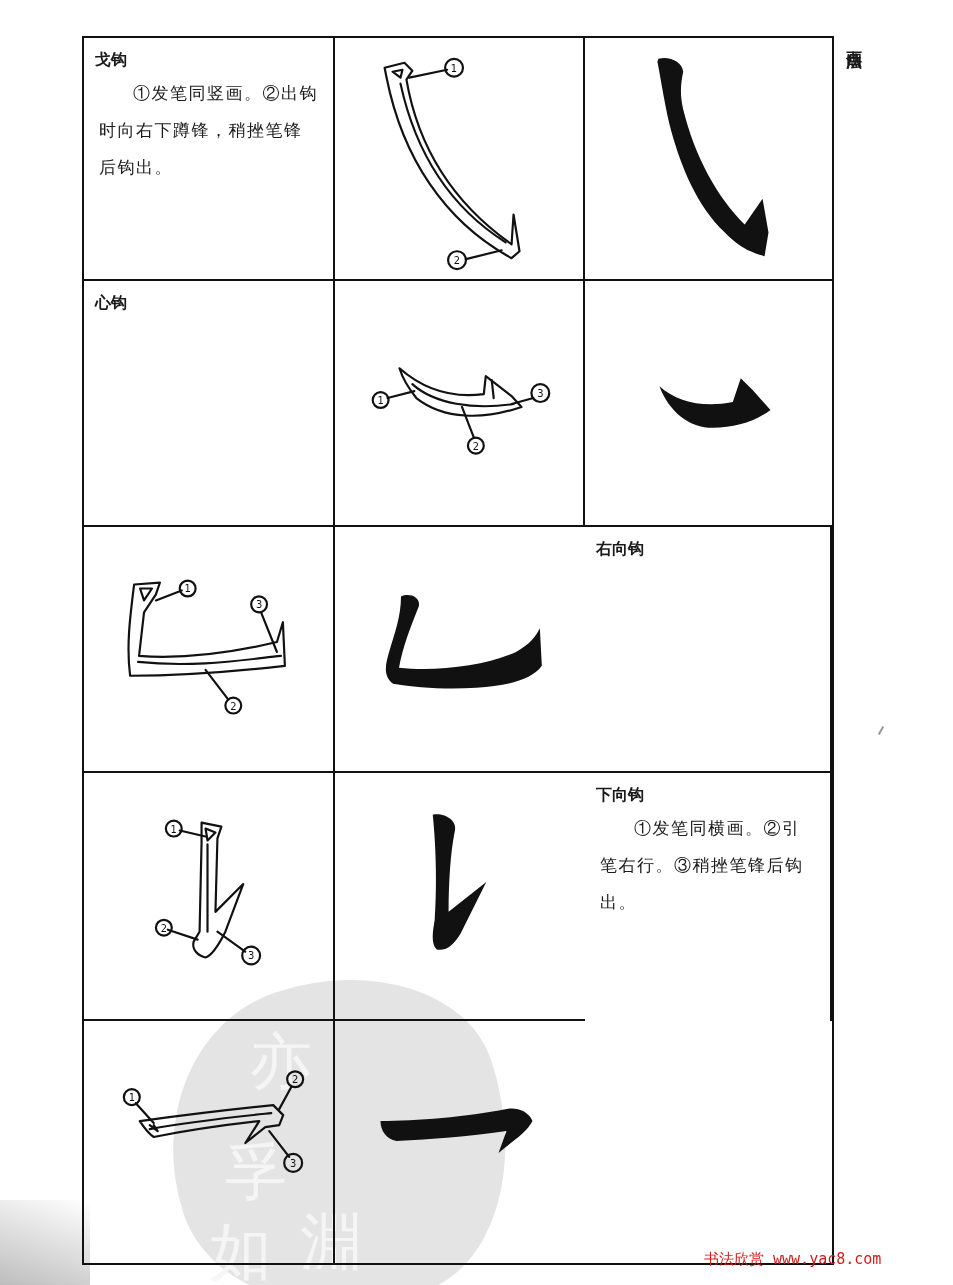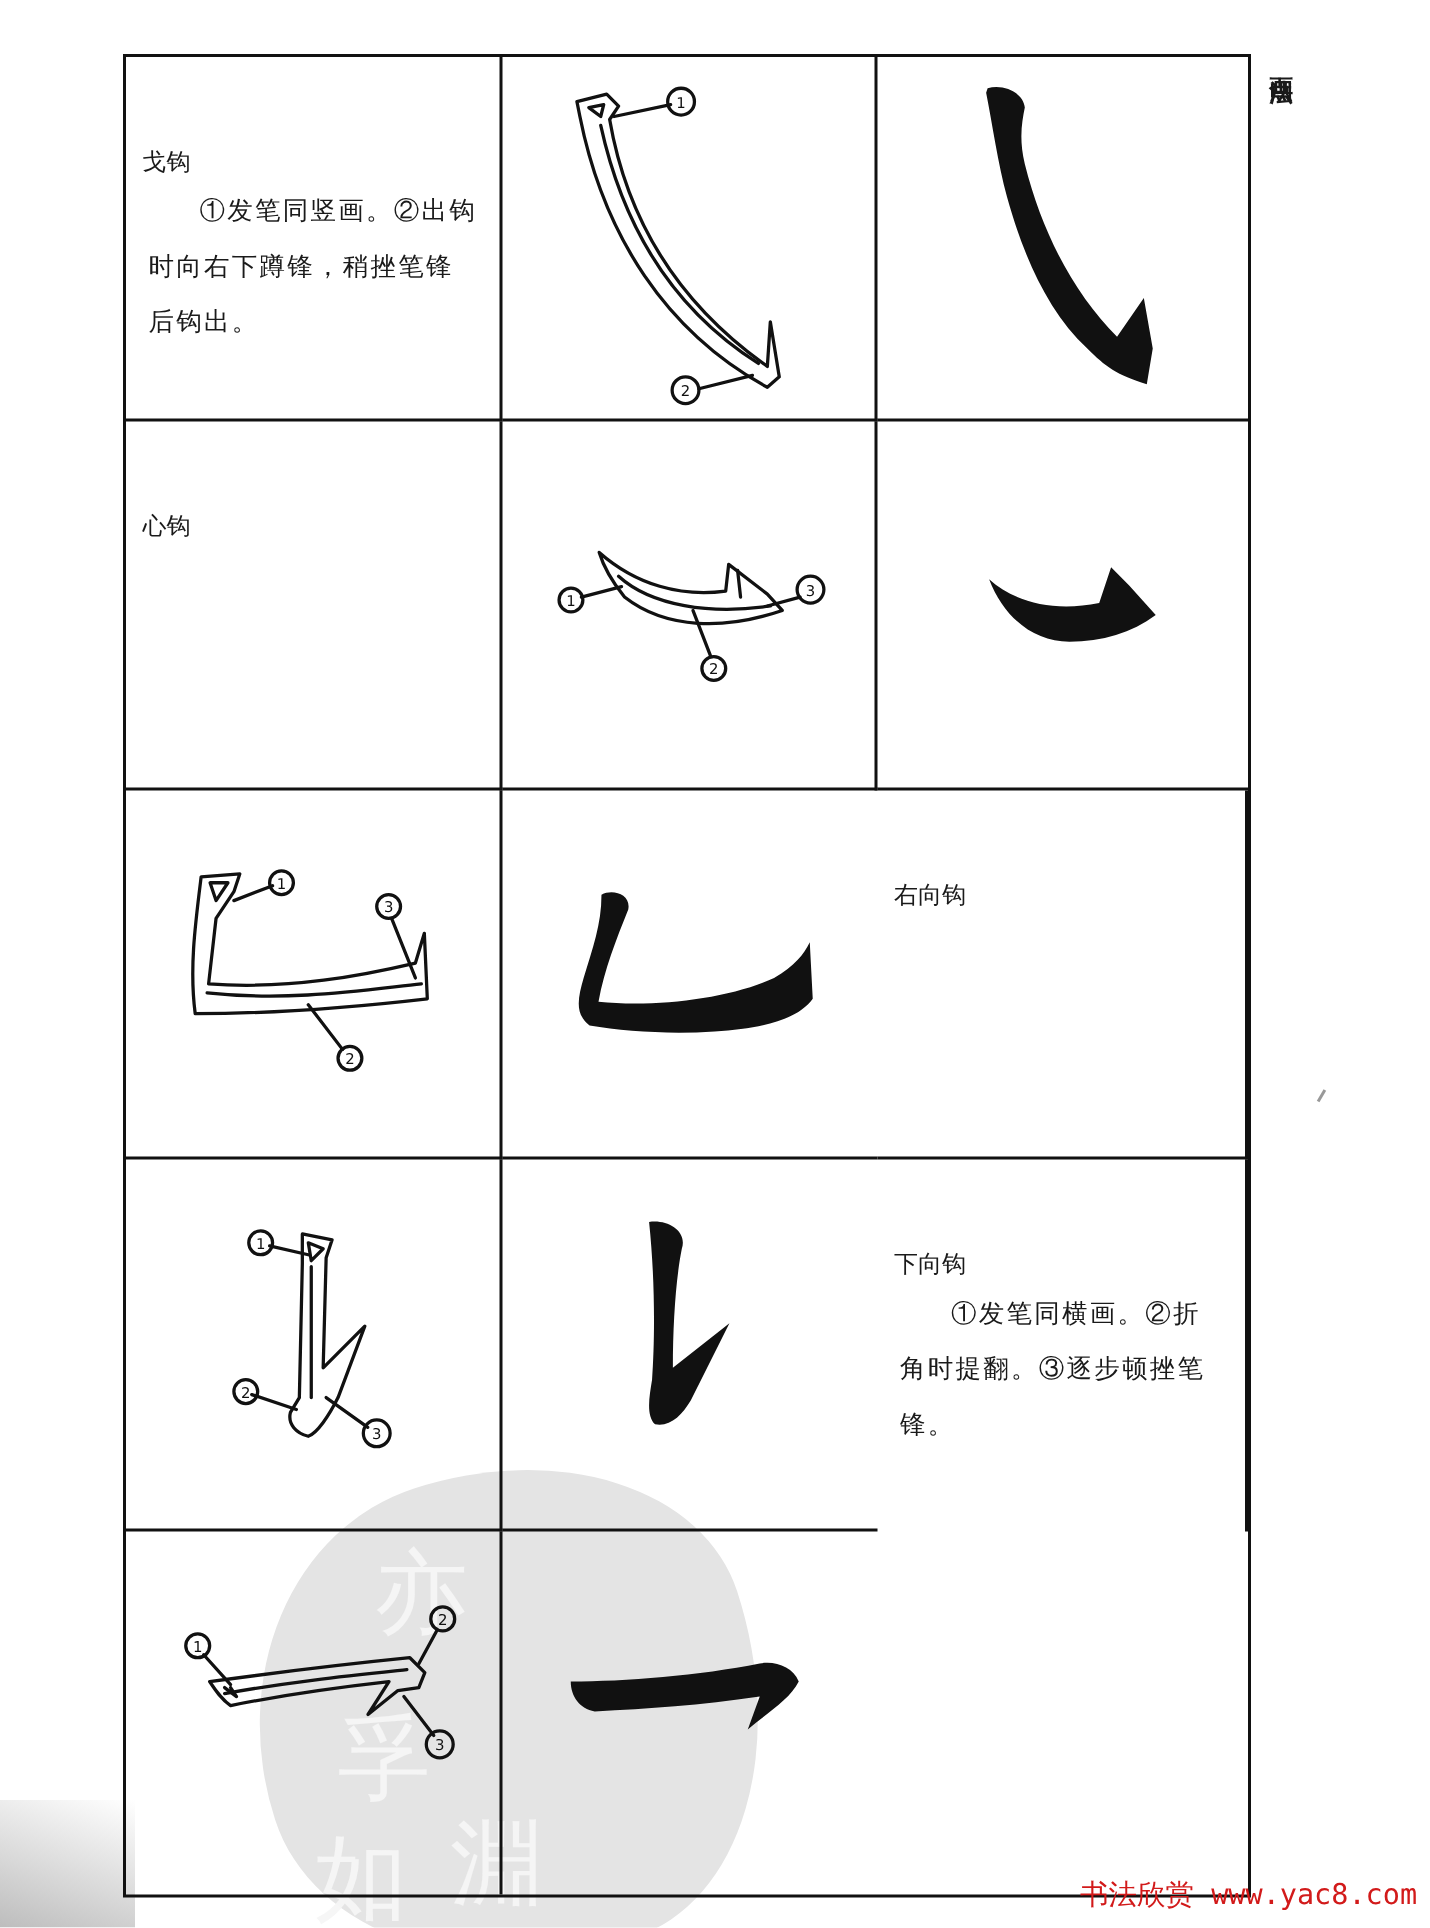--- a/index.html
+++ b/index.html
@@ -40,44 +40,43 @@
       border-bottom: 2px solid #111;
       position: relative;
       box-sizing: border-box;
       background: transparent;
     }
     .cell.last-col { border-right: none; }
     .cell.last-row { border-bottom: none; }
     .text-cell { padding: 12px 10px 0 11px; }
     .stroke-title {
       font-family: "DejaVu Sans", "Liberation Sans", sans-serif;
-      font-weight: normal;
+      font-weight: bold;
       font-size: 16px; line-height: 20px;
       margin-bottom: 5px;
-      margin-top: 48px;
     }
     .stroke-desc {
       font-size: 17px; line-height: 37px;
       text-indent: 2em; letter-spacing: 1.5px;
       margin: 4px;
     }
     .diagram svg, .brush svg { position: absolute; left: 0; top: 0; width: 100%; height: 100%; }
     .side-label {
       position: absolute; left: 846px; top: 38px; width: 18px;
       font-family: "DejaVu Sans", "Liberation Sans", sans-serif;
       font-weight: bold; font-size: 16px; line-height: 19px;
       writing-mode: vertical-rl; letter-spacing: 1px;
     }
     .scan-mark {
       position: absolute; left: 880px; top: 726px; width: 2px; height: 9px;
       background: #999; transform: rotate(30deg);
     }
     .site-watermark {
-      position: absolute; left: 720px; top: 1250px;
-      font-size: 19px; color: #d21a1a; white-space: nowrap;
+      position: absolute; left: 704px; top: 1250px;
+      font-size: 15px; color: #d21a1a; white-space: nowrap;
       font-family: "DejaVu Sans Mono", "Liberation Mono", monospace;
     }
   </style>
 </head>
 <body>
 
 <div class="watermark-shape"></div>
 <span class="watermark-glyph" style="left:250px;top:1020px;">亦</span>
 <span class="watermark-glyph" style="left:225px;top:1130px;">孚</span>
 <span class="watermark-glyph" style="left:210px;top:1210px;">如</span>
@@ -192,21 +191,21 @@
     </svg>
   </div>
   <div class="cell brush last-col">
     <svg viewBox="0 0 247 248">
       <path d="M96 42 C108 40 122 48 118 60 C114 80 112 110 112 140 L150 110 L124 162 C118 172 110 180 100 178 C94 172 96 160 98 148 C100 120 100 80 96 42 Z" fill="#111"></path>
     </svg>
   </div>
 
   <div class="cell text-cell last-row">
     <div class="stroke-title">下向钩</div>
-    <p class="stroke-desc">①发笔同横画。②折角时提翻。③逐步顿挫笔锋。</p>
+    <p class="stroke-desc">①发笔同横画。②引笔右行。③稍挫笔锋后钩出。</p>
   </div>
   <div class="cell diagram last-row">
     <svg viewBox="0 0 250 242">
       <g fill="none" stroke="#111" stroke-width="2.2" stroke-linecap="round" stroke-linejoin="round">
         <path d="M56 100 C100 94 150 88 190 84 L200 94 L196 104 L182 106 L162 122 L176 100 C140 104 100 110 70 116 C64 112 60 106 56 100 Z"></path>
         <path d="M66 104 L74 110 L70 104"></path>
         <path d="M66 108 C110 100 150 96 188 92"></path>
         <line x1="70" y1="102" x2="52" y2="82"></line>
         <circle cx="48" cy="76" r="8"></circle>
         <line x1="196" y1="88" x2="208" y2="66"></line>

